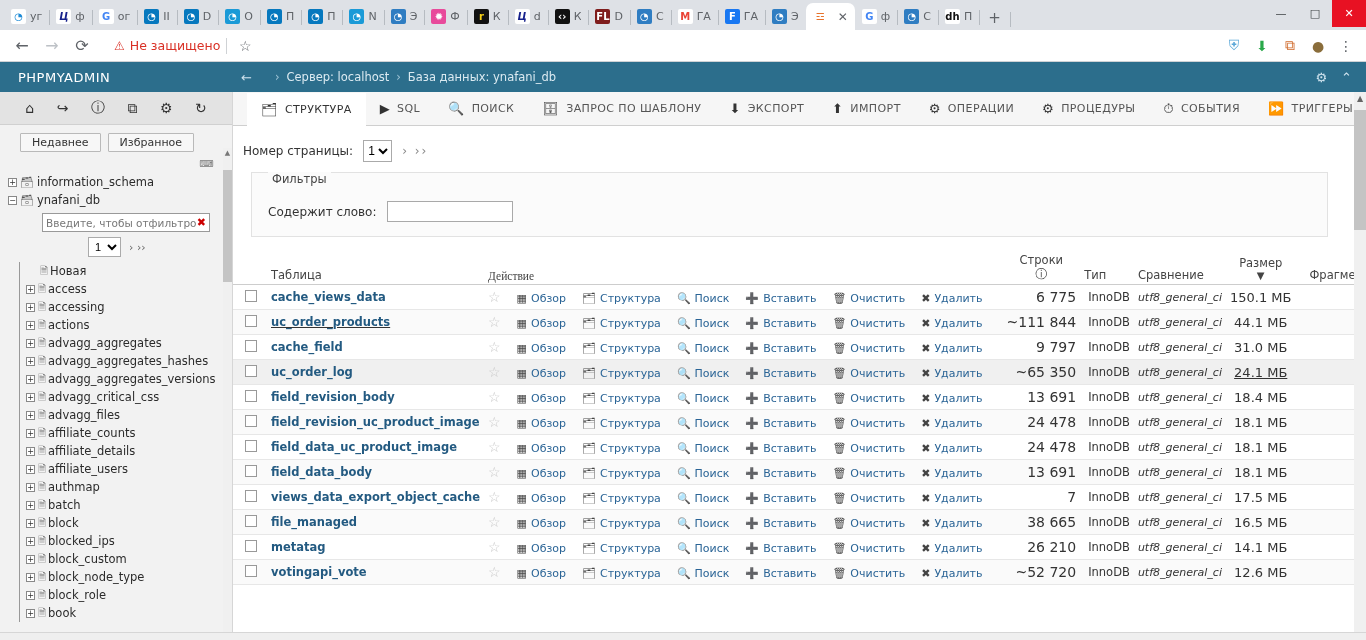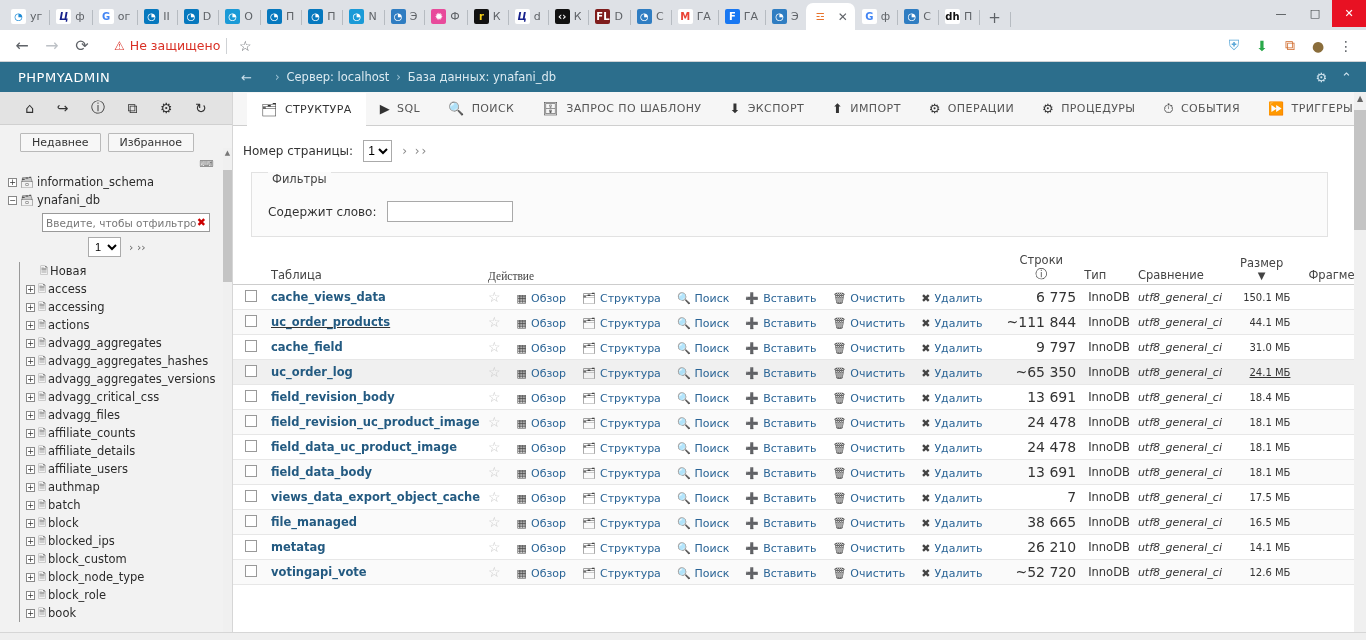--- a/index.html
+++ b/index.html
@@ -238,21 +238,21 @@
   #dt tbody tr.alt { background: #fafafa; }
   #dt tbody tr.hl { background: #f0f0f0; }
   .tname { color:#235a81; font-weight:bold; font-size:11.5px; }
   .act { color:#2a6496; font-size:11px; display:inline-flex; align-items:center; gap:4px;}
   .act .gi { font-size: 11px; color:#444; }
   .star { color:#c9c9c9; font-size:14px; }
   .rows { text-align:right; color:#333; font-size:14px; }
   .rows.approx { color:#2a6496; }
   .type { color:#333; font-size:11.5px; }
   .coll { color:#444; font-style: italic; font-size:11px; }
-  .size { text-align:right; color:#2a6496; font-size:10px; }
+  .size { text-align:center; color:#2a6496; font-size:13px; }
   .size.u { text-decoration: underline; }
   .chk {
     width: 12px; height: 12px; border: 1px solid #999;
     background: #fff; display:inline-block;
   }
 
   #main-scrollbar {
     position:absolute; right:0; top:0; bottom:0; width:12px; background:#f0f0f0;
   }
   #ms-thumb { position:absolute; right:0; top:18px; width:12px; height:120px; background:#c4c4c4;}

